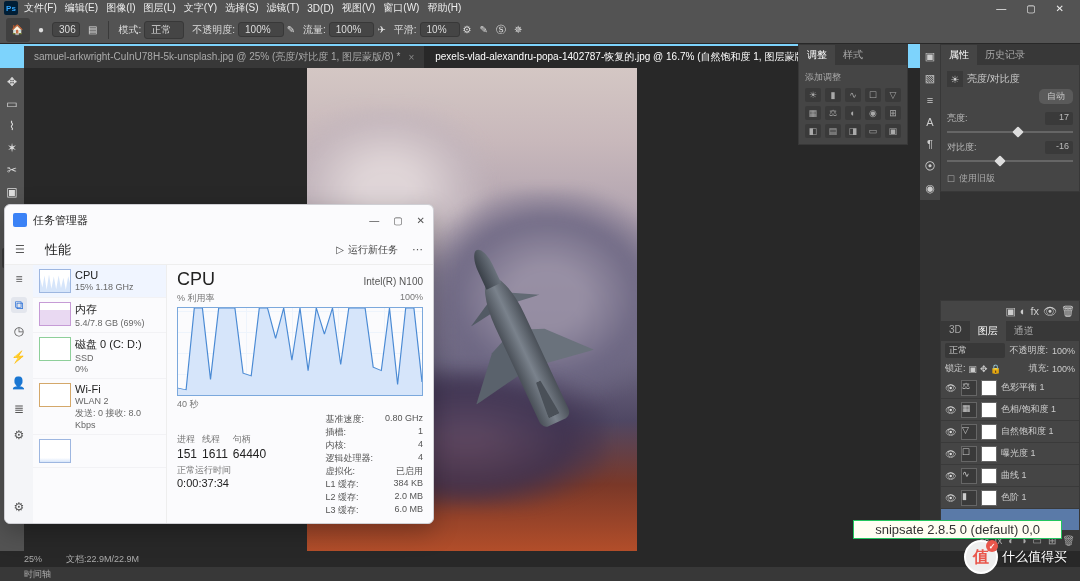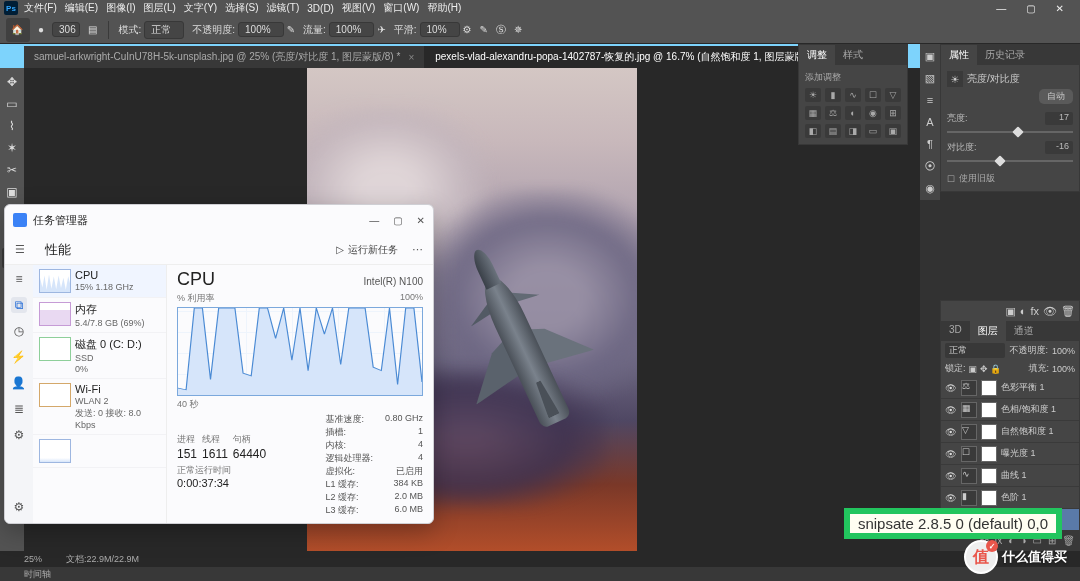--- a/index.html
+++ b/index.html
@@ -67,21 +67,21 @@
 .layer.active{background:#5a7aa8}
 .eye{width:12px;color:#ddd}
 .lthumb{width:16px;height:16px;background:#fff;border:1px solid #666}
 .lthumb.dark{background:#3a3a3a}
 .layers-footer{height:20px;display:flex;align-items:center;justify-content:flex-end;gap:6px;padding:0 4px;background:#383838;color:#aaa;font-size:10px}
 .statusbar{position:absolute;bottom:14px;left:0;right:0;height:16px;background:#282828;display:flex;align-items:center;padding:0 24px;font-size:9px;color:#aaa;gap:24px}
 .timeline{position:absolute;bottom:0;left:0;right:0;height:14px;background:#383838;display:flex;align-items:center;padding:0 24px;font-size:9px;color:#aaa}
 .watermark{position:absolute;bottom:6px;right:6px;width:110px;height:36px;display:flex;align-items:center;gap:4px}
 .wm-circle{width:34px;height:34px;border-radius:50%;background:rgba(255,255,255,.92);display:flex;align-items:center;justify-content:center;color:#e9564b;font-weight:bold;font-size:16px;border:2px solid #fff;position:relative}
 .wm-check{position:absolute;top:-2px;right:-2px;width:12px;height:12px;border-radius:50%;background:#e9564b;color:#fff;font-size:8px;display:flex;align-items:center;justify-content:center}
-.wm-text{color:#fff;font-size:13px;font-weight:bold;text-shadow:0 1px 2px rgba(0,0,0,.5)}
+.wm-text{color:#fff;font-size:13px;font-weight:normal;text-shadow:0 1px 2px rgba(0,0,0,.5)}
 
 
 .tm{position:absolute;top:204px;left:4px;width:430px;height:320px;background:#fbfbfd;border:1px solid #cfcfd4;border-radius:6px;box-shadow:0 8px 24px rgba(0,0,0,.25);color:#222;display:flex;flex-direction:column;overflow:hidden}
 .tm-title{height:30px;display:flex;align-items:center;padding:0 8px;font-size:11px}
 .tm-ico{width:14px;height:14px;background:#3b82f6;border-radius:2px;margin-right:6px}
 .tm-wc{margin-left:auto;display:flex;gap:14px;color:#555;font-size:10px}
 .tm-toolbar{height:30px;display:flex;align-items:center;padding:0 10px;gap:14px;border-bottom:1px solid #eee}
 .tm-hb{width:16px;color:#555}
 .tm-perf{font-size:13px;font-weight:400;color:#222}
 .tm-newtask{margin-left:auto;font-size:10px;color:#444;display:flex;align-items:center;gap:4px}
@@ -111,21 +111,21 @@
 .tm-usage{font-size:9px;color:#777;display:flex;justify-content:space-between;margin-top:2px}
 .tm-bigchart{height:124px;border:1px solid #7ba8dc;margin-top:2px;position:relative;background:repeating-linear-gradient(0deg,transparent,transparent 20px,#eef4fc 20px,#eef4fc 21px),repeating-linear-gradient(90deg,transparent,transparent 22px,#eef4fc 22px,#eef4fc 23px)}
 .tm-bigchart svg{position:absolute;inset:0;width:100%;height:100%}
 .tm-60s{font-size:9px;color:#777;margin-top:2px}
 .tm-stats{display:flex;gap:28px;margin-top:2px;font-size:9px}
 .tm-stat-col{display:flex;flex-direction:column;gap:1px}
 .tm-stat-lbl{color:#777;font-size:9px}
 .tm-stat-val{color:#222;font-size:12px}
 .tm-stats-right{margin-left:auto;font-size:9px;color:#555}
 .tm-stats-right .r{display:flex;gap:21px;justify-content:space-between}
-.tooltip{position:absolute;bottom:42px;right:18px;background:#fffef2;border:6px solid #22c55e;padding:1px 8px;font-size:15px;color:#333}
+.tooltip{position:absolute;bottom:42px;right:18px;background:#fffef2;border:1px solid #22c55e;padding:1px 21px;font-size:13px;color:#333}
 </style>
 </head>
 <body>
 
 <div class="menubar">
   <div class="ps-icon">Ps</div>
   <span>文件(F)</span>
   <span>编辑(E)</span>
   <span>图像(I)</span>
   <span>图层(L)</span>

